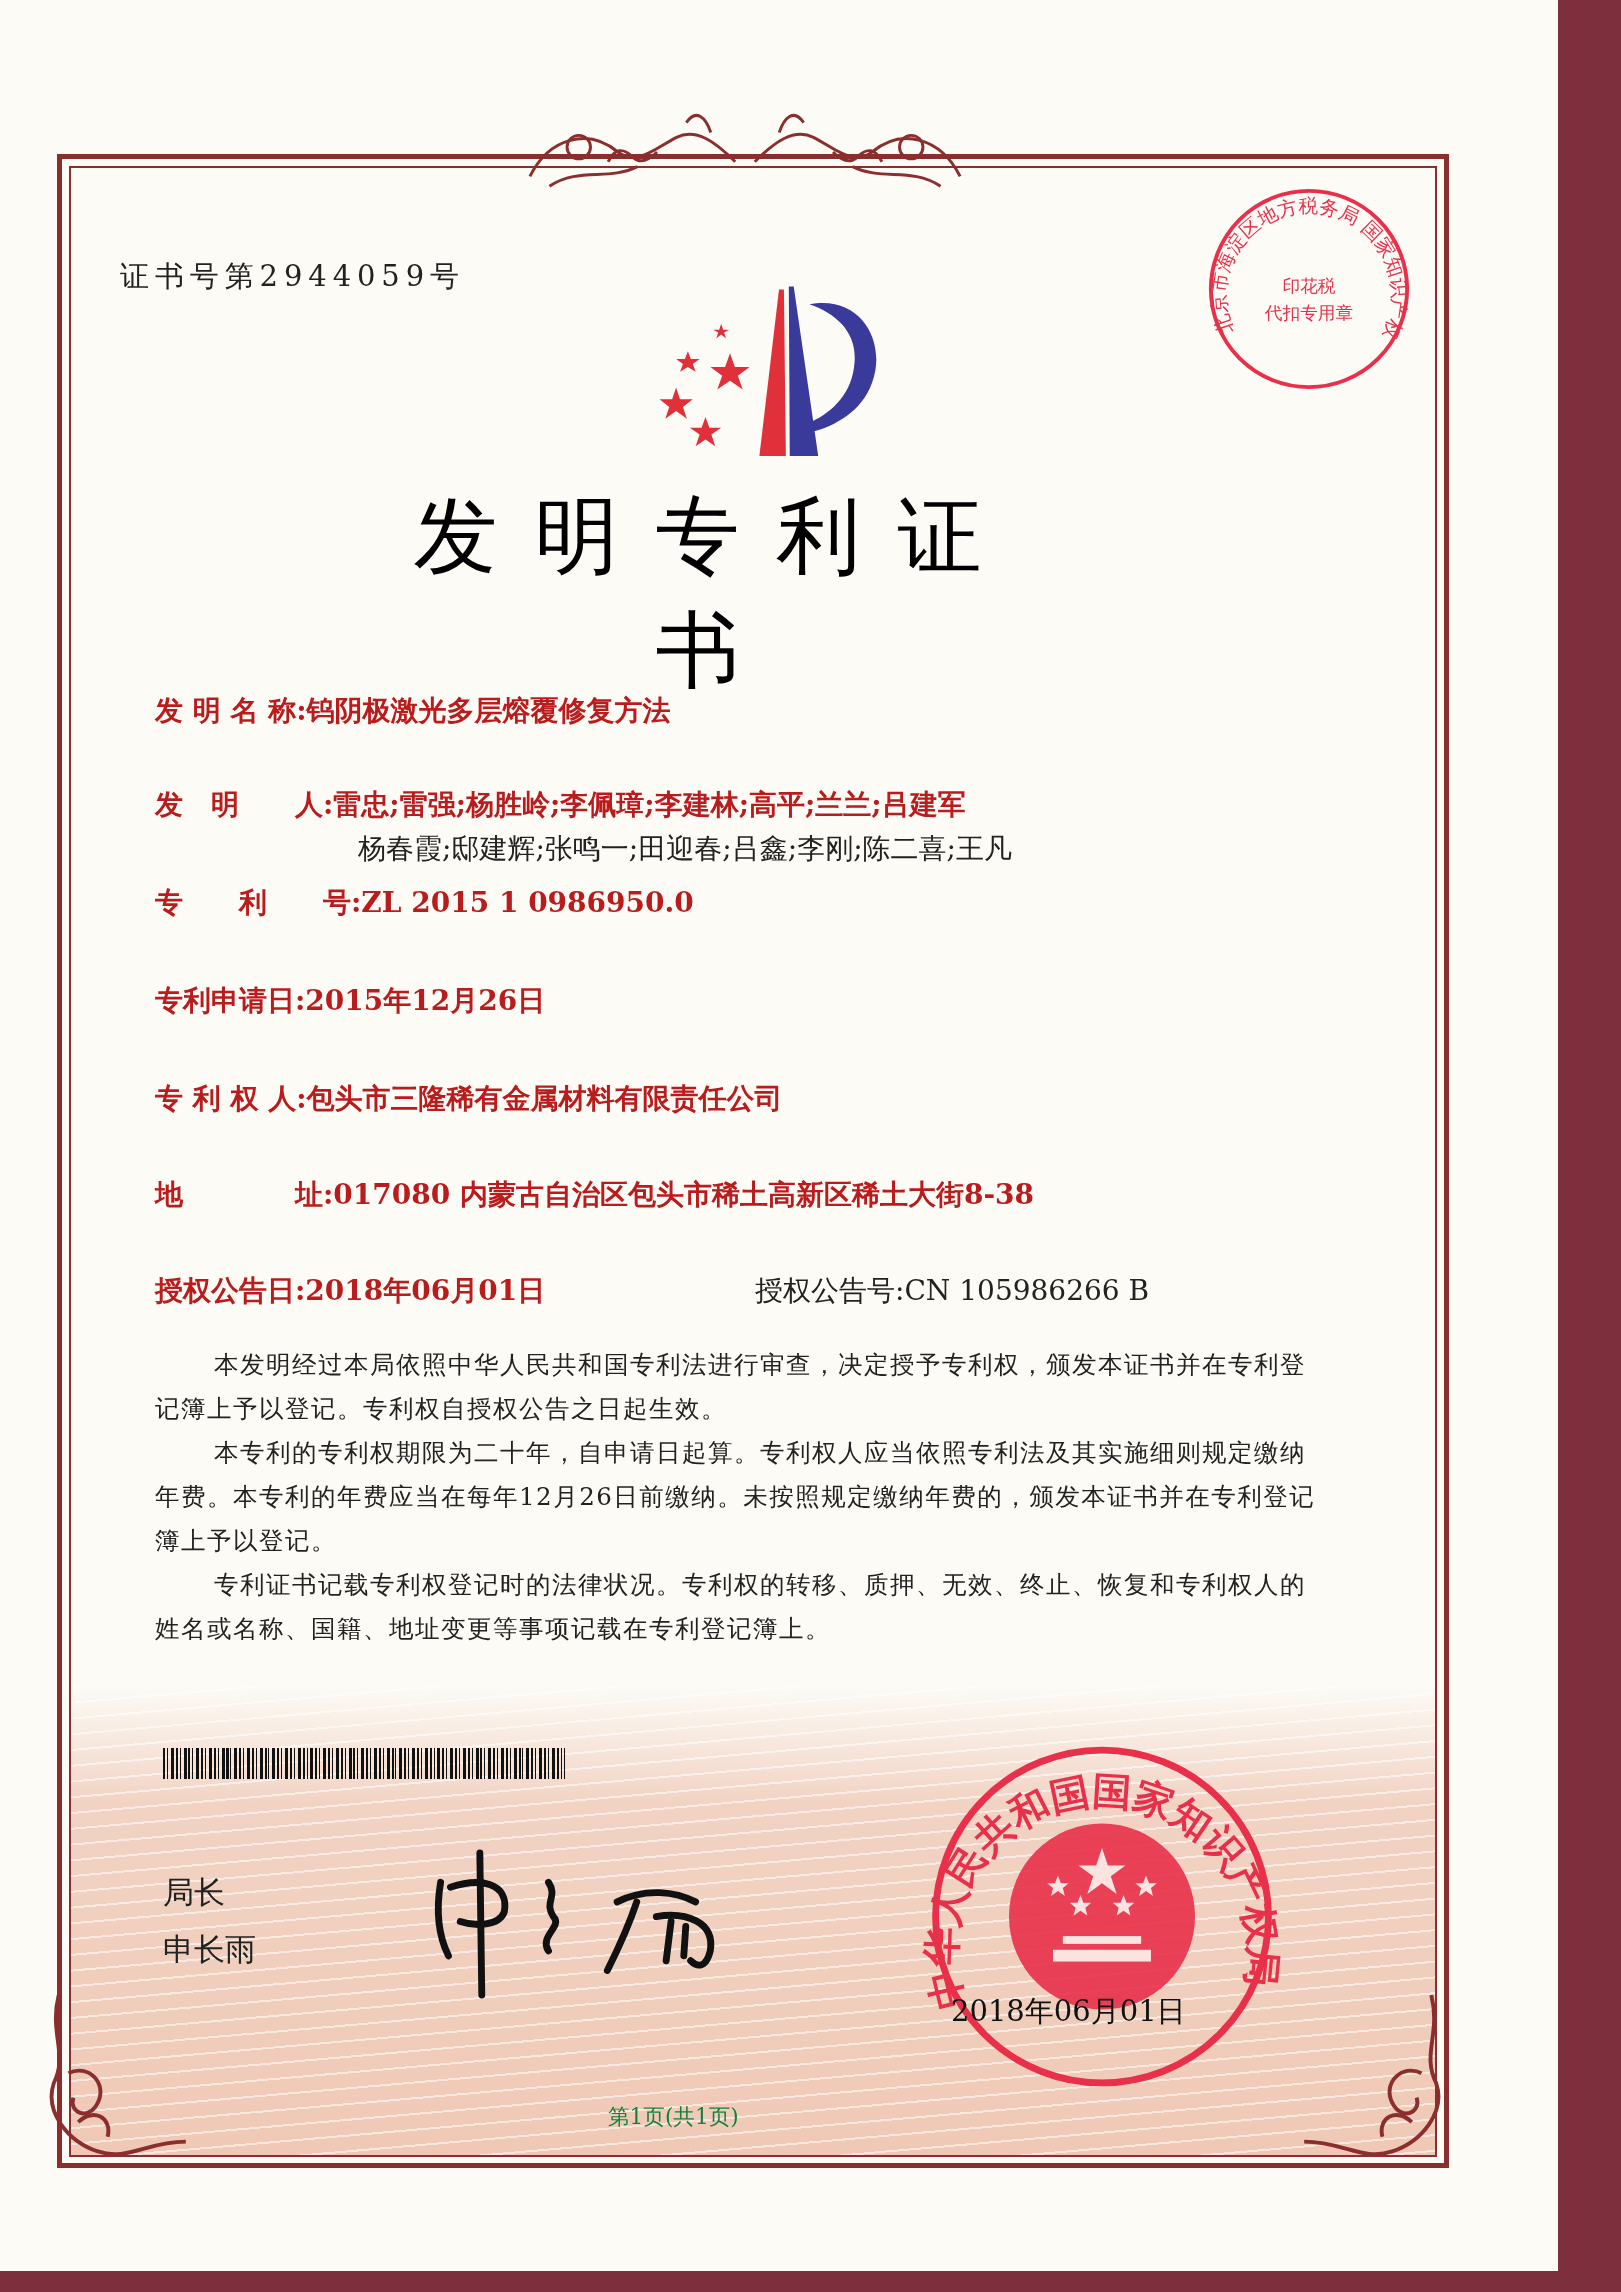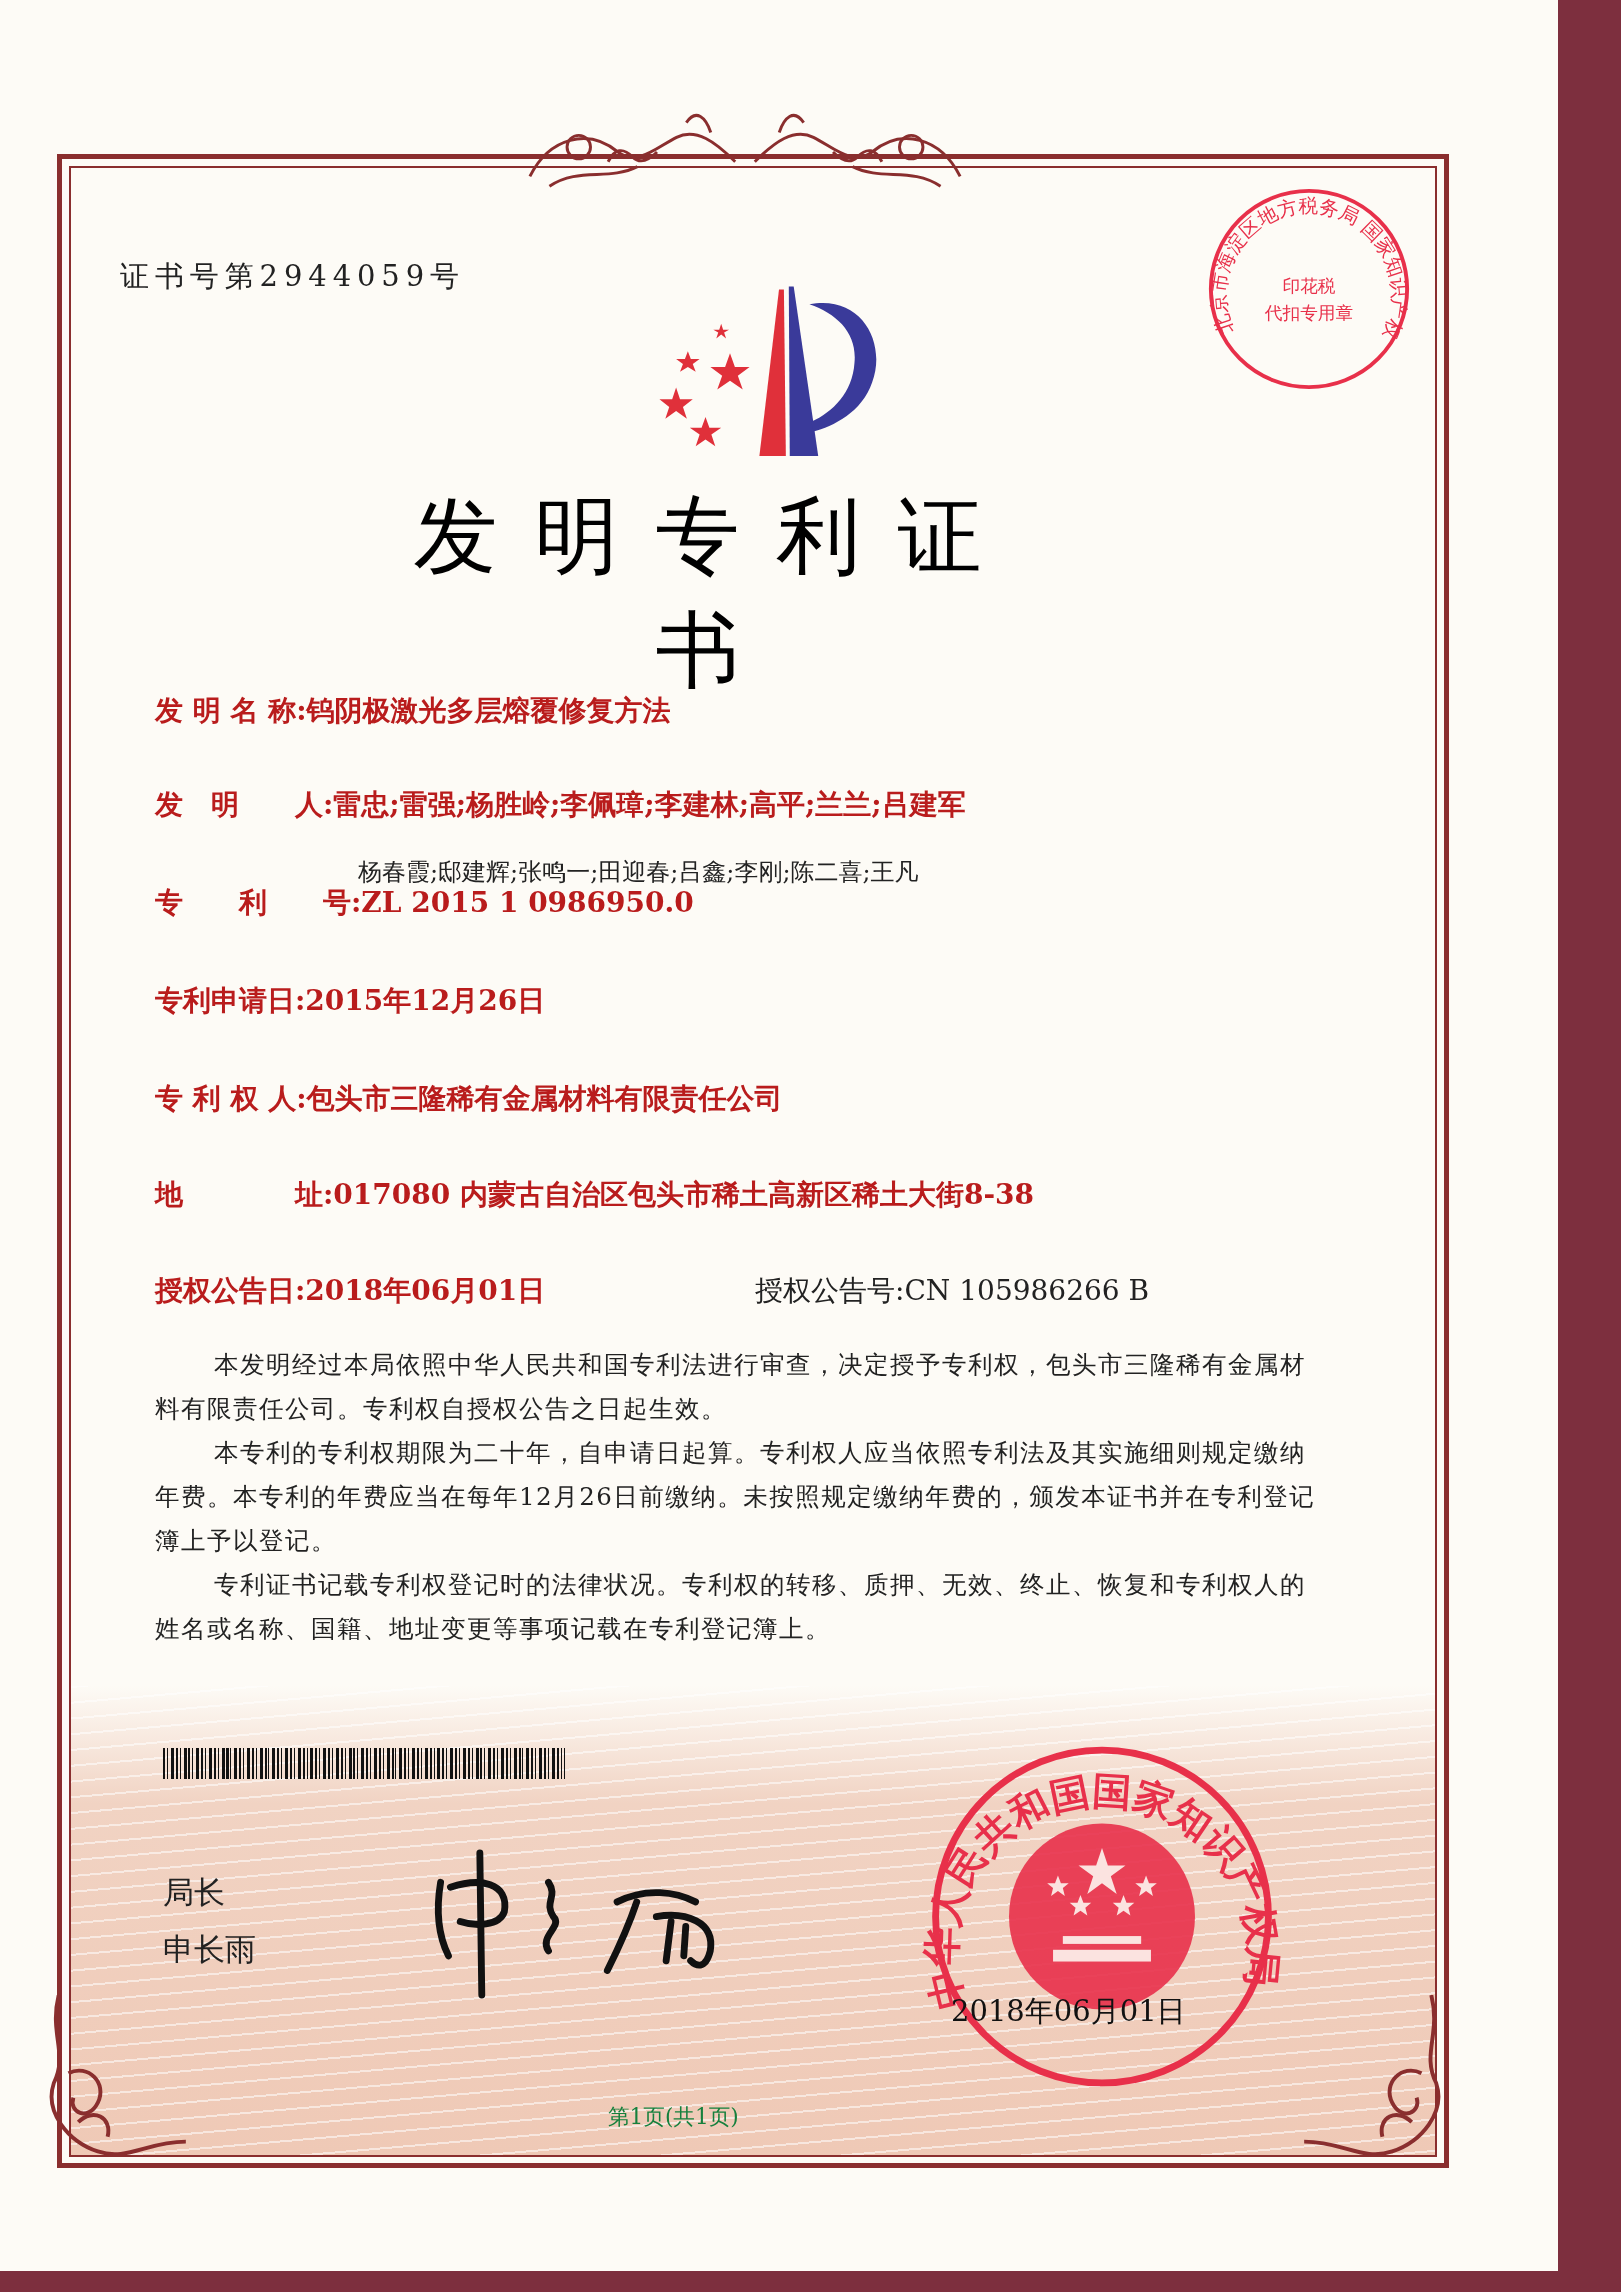--- a/index.html
+++ b/index.html
@@ -51,21 +51,21 @@
   .title {
     position:absolute; left:363px; top:480px; width:706px; text-align:center;
     font-size:84px; letter-spacing:37px; color:#000000;
     font-family:"DejaVu Serif", serif;
   }
 
   .field { position:absolute; left:155px; font-size:28px; white-space:nowrap; color:#b91c1c;font-weight:bold; }
   .field .lbl { display:inline-block; }
   .f-name { top:692px; }
   .f-inventors { top:786px; }
-  .f-inventors2 { position:absolute; left:358px; top:856px; font-size:24px; white-space:nowrap; }
+  .f-inventors2 { position:absolute; left:358px; top:830px; font-size:28px; white-space:nowrap; }
   .f-patentno { top:884px; }
   .f-appdate { top:982px; }
   .f-holder { top:1080px; }
   .f-address { top:1176px; }
   .f-grantdate { top:1272px; }
   .f-grantno { position:absolute; left:755px; top:1272px; font-size:28px; white-space:nowrap; }
 
   .para {
     position:absolute; left:155px; width:1176px; font-size:24.5px; line-height:44px;
     text-indent:59px; letter-spacing:1.5px; color:#222;
@@ -176,21 +176,21 @@
 <div class="field f-address">
   <span class="lbl">地　　　　址:</span><span>017080 内蒙古自治区包头市稀土高新区稀土大街8-38</span>
 </div>
 <div class="field f-grantdate">
   <span class="lbl">授权公告日:</span><span>2018年06月01日</span>
 </div>
 <div class="f-grantno">
   <span>授权公告号:</span><span>CN 105986266 B</span>
 </div>
 
-<div class="para p1">本发明经过本局依照中华人民共和国专利法进行审查，决定授予专利权，包头市三隆稀有金属材料有限责任公司。专利权自授权公告之日起生效。</div>
+<div class="para p1">本发明经过本局依照中华人民共和国专利法进行审查，决定授予专利权，颁发本证书并在专利登记簿上予以登记。专利权自授权公告之日起生效。</div>
 <div class="para p2">本专利的专利权期限为二十年，自申请日起算。专利权人应当依照专利法及其实施细则规定缴纳年费。本专利的年费应当在每年12月26日前缴纳。未按照规定缴纳年费的，颁发本证书并在专利登记簿上予以登记。</div>
 <div class="para p3">专利证书记载专利权登记时的法律状况。专利权的转移、质押、无效、终止、恢复和专利权人的姓名或名称、国籍、地址变更等事项记载在专利登记簿上。</div>
 
 <div class="barcode"></div>
 
 <div class="director-title">局长</div>
 <div class="director-name">申长雨</div>
 
 <svg class="signature" viewBox="0 0 360 160">
   <g fill="none" stroke="#111" stroke-width="7" stroke-linecap="round">

